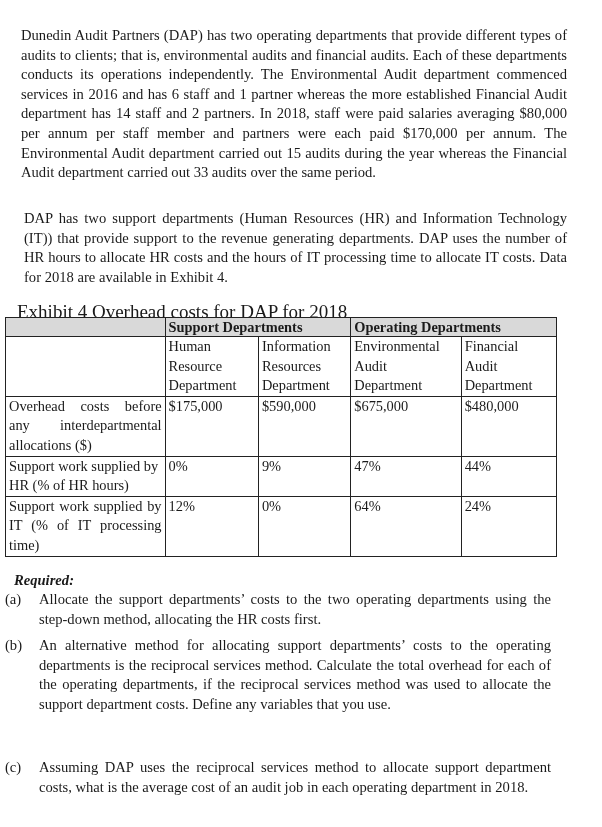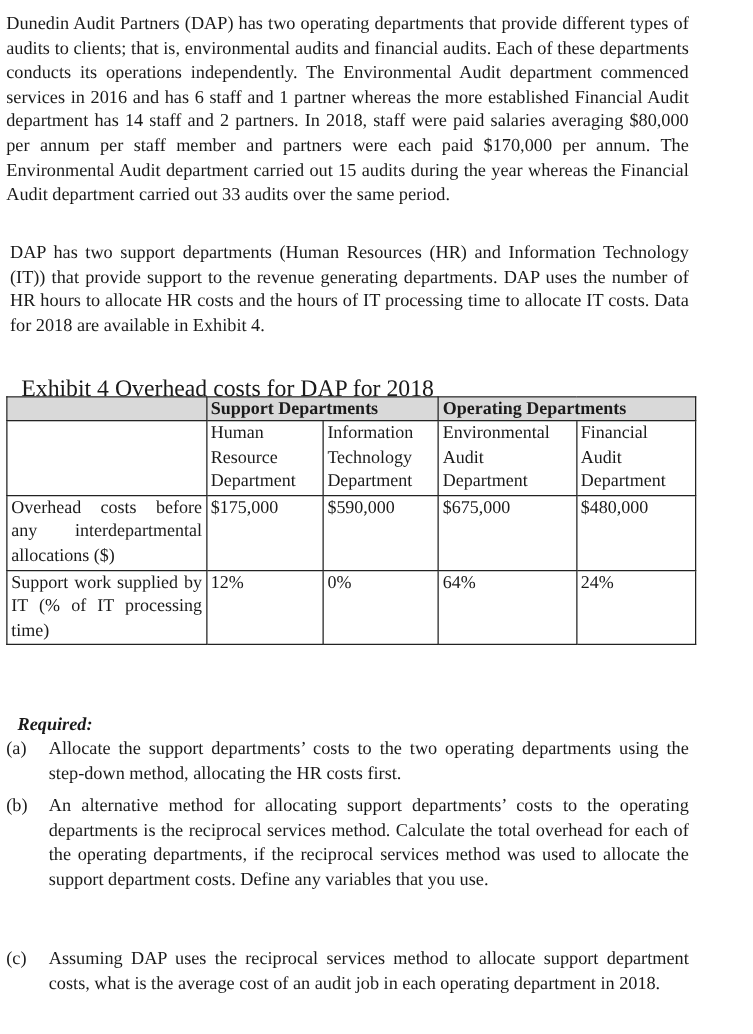--- a/index.html
+++ b/index.html
@@ -3,21 +3,21 @@
   <meta charset="utf-8">
   <style>
     html, body { margin: 0; padding: 0; background: #ffffff; }
     body {
       width: 602px; height: 827px; overflow: hidden; position: relative;
       font-family: "Liberation Serif", "DejaVu Serif", serif;
       color: #1a1a1a; font-size: 14.6px; line-height: 19.6px;
     }
     .para {
       position: absolute; left: 5px; width: 546px;
-      text-align: justify; margin: 0;
+      text-align: justify; margin: 16px;
     }
     #p1 { top: 10px; }
     #p2 { top: 193px; left: 8px; width: 543px; }
     .exhibit-title {
       position: absolute; left: 5px; top: 290px; font-weight: normal; margin: 12px;
       font-size: 19px;
     }
     table.exhibit {
       position: absolute; left: 5px; top: 317px; width: 552px;
       border-collapse: collapse; font-size: 14.4px; line-height: 19.6px; padding-left: 20px;
@@ -63,30 +63,37 @@
   </colgroup>
   <tbody>
       <tr class="group-head">
     <td></td>
     <td colspan="2">Support Departments</td>
     <td colspan="2">Operating Departments</td>
   </tr>
   <tr>
     <td></td>
     <td>Human Resource Department</td>
-    <td>Information Technology Department</td>
+    <td>Information Resources Department</td>
     <td>Environmental Audit Department</td>
     <td>Financial Audit Department</td>
   </tr>
   <tr style="height:59px">
     <td class="rowlabel">Overhead costs before any interdepartmental allocations ($)</td>
     <td>$175,000</td>
     <td>$590,000</td>
     <td>$675,000</td>
     <td>$480,000</td>
+  </tr>
+  <tr>
+    <td class="rowlabel" style="text-align:left">Support work supplied by HR (% of HR hours)</td>
+    <td>0%</td>
+    <td>9%</td>
+    <td>47%</td>
+    <td>44%</td>
   </tr>
   <tr>
     <td class="rowlabel">Support work supplied by IT (% of IT processing time)</td>
     <td>12%</td>
     <td>0%</td>
     <td>64%</td>
     <td>24%</td>
   </tr>
 </tbody>
   </table>

